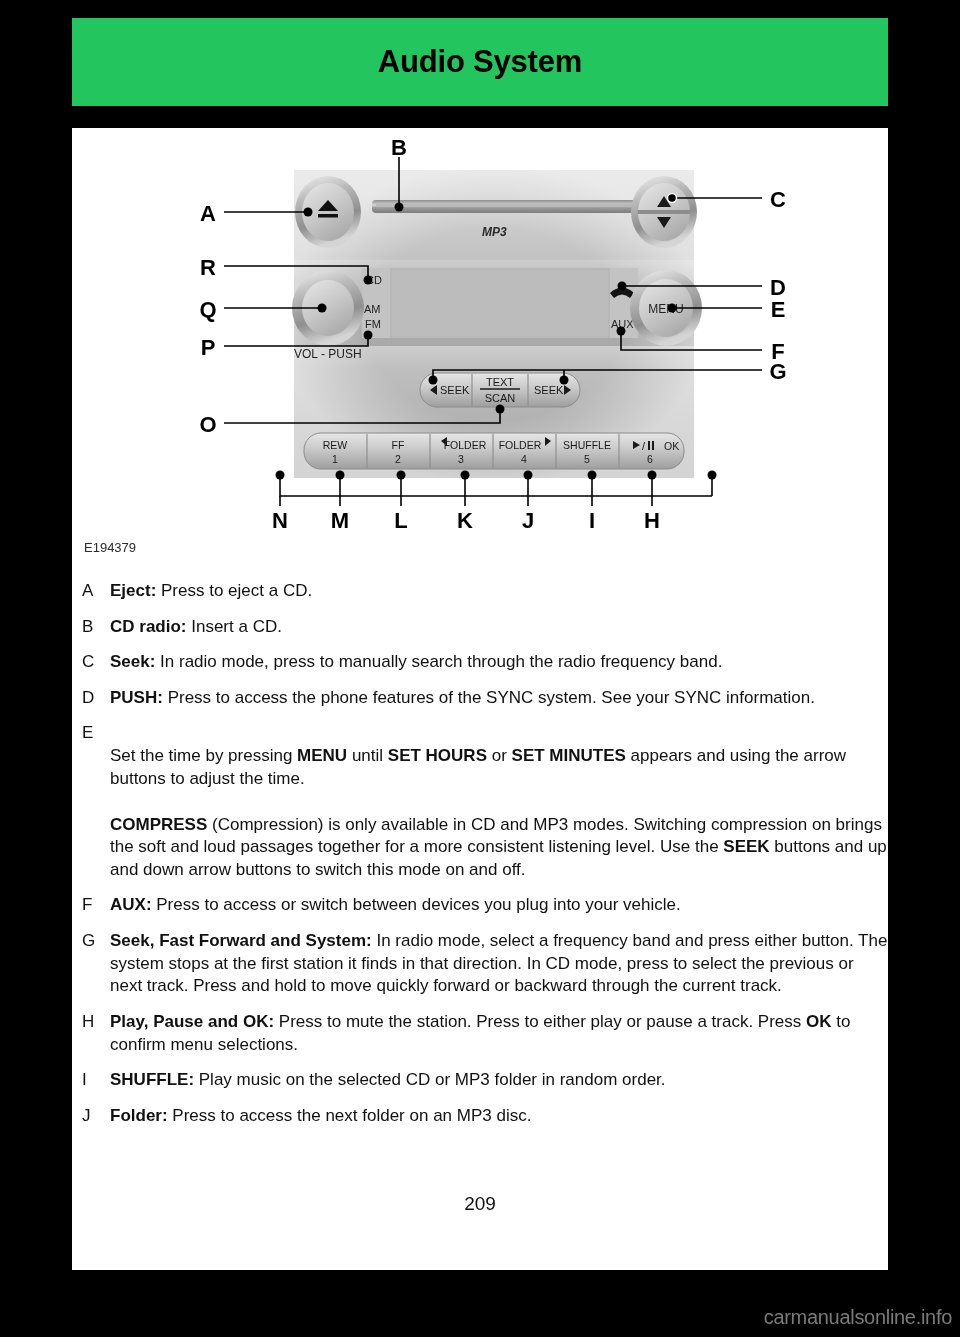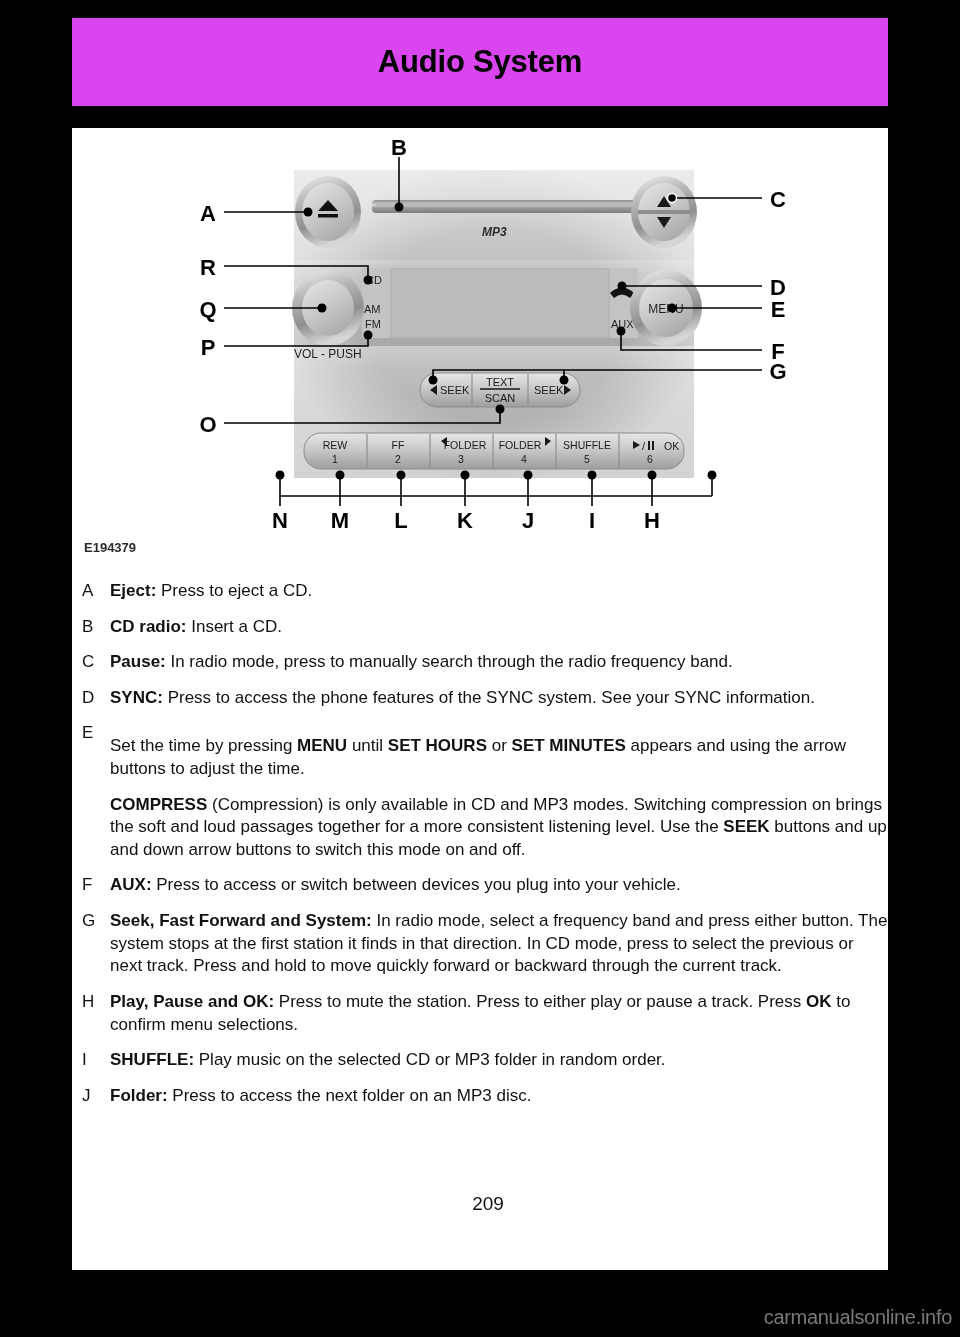--- a/index.html
+++ b/index.html
@@ -20,21 +20,21 @@
     position: absolute;
     inset: 0;
     background: #000000;
   }
   .title-band {
     position: absolute;
     left: 72px;
     top: 18px;
     width: 816px;
     height: 88px;
-    background: #d946ef;
+    background: #22c55e;
     display: flex;
     align-items: center;
     justify-content: center;
   }
   .title-text {
     font-size: 31px;
     font-weight: bold;
     color: #000000;
     letter-spacing: -0.2px;
     font-family: "Liberation Sans", sans-serif;
@@ -68,21 +68,20 @@
   }
   .fig-svg { display: block; }
 
   .fig-code {
     position: absolute;
     left: 12px;
     top: 412px;
     font-size: 13px;
     color: #2b2b2b;
     font-family: "Liberation Sans", sans-serif;
-    font-weight: bold;
   }
 
   
   .items {
     position: absolute;
     left: 0;
     top: 452px;
     width: 816px;
   }
   .item {
@@ -100,26 +99,26 @@
     box-sizing: border-box;
   }
   .item-body {
     flex: 1 1 auto;
     font-size: 17px;
     color: #111111;
     line-height: 1.33;
   }
   .item-body b { font-weight: bold; }
   .sub-para {
-    margin-top: 13px;
+    margin-top: 23px;
   }
 
   .page-number {
     position: absolute;
-    left: 8px;
+    left: 0;
     top: 1065px;
     width: 816px;
     text-align: center;
     font-size: 19px;
     color: #111111;
     font-family: "Liberation Sans", sans-serif;
   }
 </style>
 </head>
 <body>
@@ -374,27 +373,27 @@
       </div>
       <div class="item">
         <div class="item-letter">B</div>
         <div class="item-body">
           <div><b>CD radio:</b> Insert a CD.</div>
         </div>
       </div>
       <div class="item">
         <div class="item-letter">C</div>
         <div class="item-body">
-          <div><b>Pause:</b> In radio mode, press to manually search through the radio frequency band.</div>
+          <div><b>Seek:</b> In radio mode, press to manually search through the radio frequency band.</div>
         </div>
       </div>
       <div class="item">
         <div class="item-letter">D</div>
         <div class="item-body">
-          <div><b>SYNC:</b> Press to access the phone features of the SYNC system. See your SYNC information.</div>
+          <div><b>PUSH:</b> Press to access the phone features of the SYNC system. See your SYNC information.</div>
         </div>
       </div>
       <div class="item">
         <div class="item-letter">E</div>
         <div class="item-body">
           <div class="sub-para">Set the time by pressing <b>MENU</b> until <b>SET HOURS</b> or <b>SET MINUTES</b> appears and using the arrow buttons to adjust the time.</div>
           <div class="sub-para"><b>COMPRESS</b> (Compression) is only available in CD and MP3 modes. Switching compression on brings the soft and loud passages together for a more consistent listening level. Use the <b>SEEK</b> buttons and up and down arrow buttons to switch this mode on and off.</div>
         </div>
       </div>
       <div class="item">

